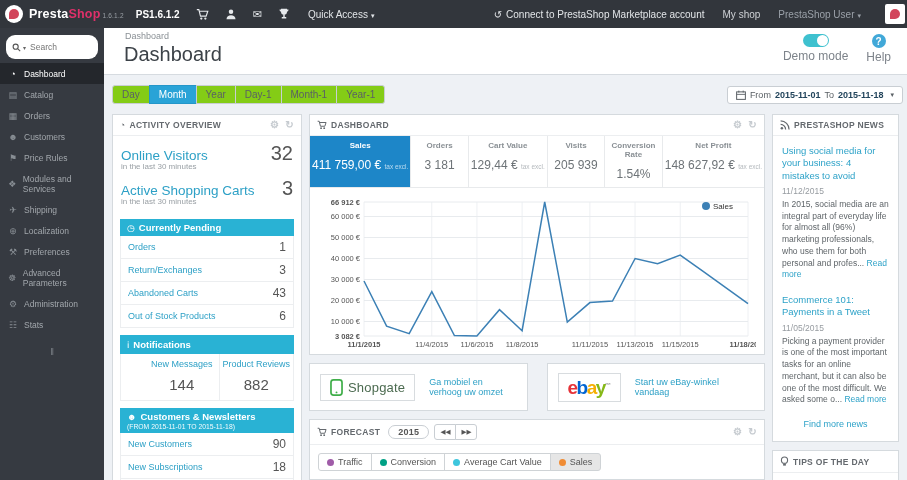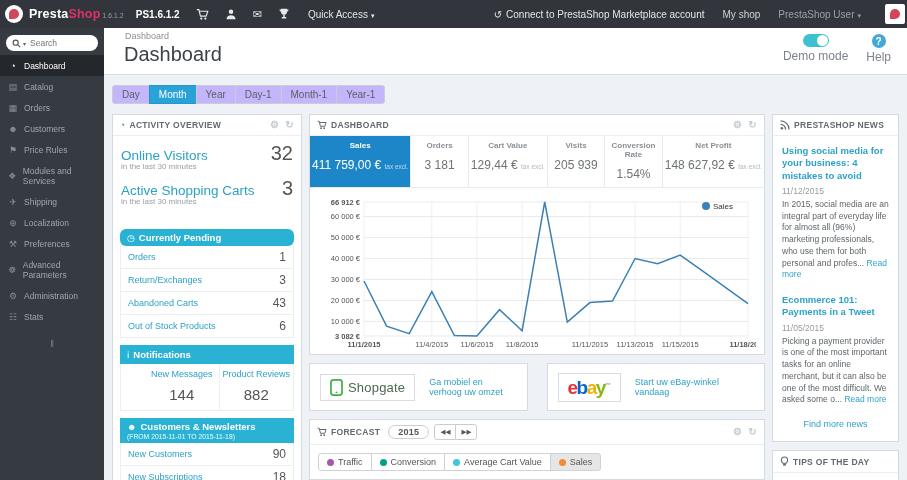--- a/index.html
+++ b/index.html
@@ -22,21 +22,21 @@
   .quick{margin-left:18px;color:#e2e5e8;}
   .tb-right{margin-left:auto;display:flex;align-items:center;gap:18px;}
   .mklink{display:flex;align-items:center;gap:4px;color:#e2e5e8;}
   .usermenu{color:#9aa0a8;}
   .avatar{width:20px;height:20px;background:#fff;border-radius:2px;display:flex;align-items:center;
           justify-content:center;margin-left:6px;margin-right:2px;}
   .avatar span{width:10px;height:10px;border-radius:50% 50% 50% 0;background:#d2455b;display:block;}
   .caret{font-size:7px;margin-left:3px;}
   
   .sidebar{position:absolute;left:0;top:28px;bottom:0;width:104px;background:#363a41;z-index:20;}
-  .search{margin:7px 6px 4px 6px;height:16px;background:#fff;border-radius:9px;display:flex;
+  .search{margin:7px 6px 4px 6px;height:24px;background:#fff;border-radius:9px;display:flex;
           align-items:center;padding:0 6px;gap:2px;}
   .search input{border:none;outline:none;width:52px;font-size:8.5px;background:transparent;
                 font-family:"Liberation Sans",sans-serif;color:#444;}
   .search .caret2{font-size:6px;color:#666;}
   .nav{list-style:none;margin:4px 0 0 0;padding:0;}
   .nav li{display:flex;align-items:center;gap:6px;padding:5.5px 8px;font-size:8.5px;color:#a2a7ac;cursor:pointer;}
   .nav li .nicon{width:10px;text-align:center;font-size:9px;color:#888e94;}
   .nav li.active{background:#24272c;color:#fff;}
   .nav li.active .nicon{color:#fff;}
   .collapse-btn{margin-top:12px;text-align:center;color:#7c8288;font-size:9px;cursor:pointer;}
@@ -49,21 +49,21 @@
   .hctl{display:flex;flex-direction:column;align-items:center;gap:2px;cursor:pointer;}
   .toggle{width:26px;height:13px;border-radius:7px;background:#3ec1cf;position:relative;}
   .toggle i{position:absolute;right:1px;top:1px;width:11px;height:11px;border-radius:50%;background:#fff;}
   .helpc{width:14px;height:14px;border-radius:50%;background:#41a8d8;color:#fff;font-size:10px;
          font-weight:bold;display:flex;align-items:center;justify-content:center;}
   .hlabel{font-size:12px;color:#7d838a;}
   
   .main{position:absolute;left:104px;top:74px;right:0;bottom:0;padding:11px 4px 0 8px;overflow:hidden;}
   .toolbar{display:flex;justify-content:space-between;align-items:center;margin-bottom:10px;}
   .btngroup{display:flex;}
-  .rbtn{border:1px solid #c9ced3;background:#c4b5fd;color:#5a6065;font-size:10px;padding:3px 9px;
+  .rbtn{border:1px solid #c9ced3;background:#84cc16;color:#5a6065;font-size:10px;padding:3px 9px;
         margin-left:-1px;cursor:pointer;font-family:"Liberation Sans",sans-serif;}
   .rbtn:first-child{border-radius:3px 0 0 3px;margin-left:0;}
   .rbtn:last-child{border-radius:0 3px 3px 0;}
   .rbtn.active{background:#29a3d7;border-color:#2496c9;color:#fff;}
   .datepick{display:flex;align-items:center;gap:4px;border:1px solid #c9ced3;background:#fff;
             border-radius:3px;padding:3px 8px;font-size:9px;color:#5a6065;cursor:pointer;}
   .datepick b{color:#23455c;}
   .cols{display:flex;gap:7px;align-items:flex-start;}
   .col-left{width:190px;flex:none;}
   .col-center{width:456px;flex:none;}
@@ -124,21 +124,21 @@
   .togglerow{padding:8px;display:flex;}
   .tgl{display:flex;align-items:center;gap:4px;border:1px solid #cfd3d6;background:#fff;
        padding:3px 8px;font-size:9px;color:#555;margin-left:-1px;cursor:pointer;}
   .tgl:first-child{margin-left:0;border-radius:3px 0 0 3px;}
   .tgl:last-child{border-radius:0 3px 3px 0;}
   .tgl.active{background:#e6e6e6;}
   .dot{width:7px;height:7px;border-radius:50%;display:inline-block;}
   
   .news-body{padding:9px 9px 6px 9px;}
   .article{margin-bottom:13px;}
-  .atitle{font-size:9.5px;font-weight:bold;color:#2da2c8;line-height:1.3;cursor:pointer;}
+  .atitle{font-size:9.5px;font-weight:normal;color:#2da2c8;line-height:1.3;cursor:pointer;}
   .adate{font-size:8.5px;color:#979ca1;margin:4px 0 3px 0;}
   .aexc{font-size:8.5px;color:#5f6569;line-height:1.38;}
   .rmore{color:#2da2c8;cursor:pointer;}
   .findmore{text-align:center;font-size:9px;color:#2da2c8;margin:8px 0 6px 0;cursor:pointer;}
   .tips-body{padding:9px;font-size:8.5px;color:#5f6569;line-height:1.38;}
 </style>
 </head>
 <body>
 
 <div class="app">
@@ -269,20 +269,35 @@
 
     <div class="toolbar">
       <div class="btngroup">
         <button class="rbtn">Day</button>
         <button class="rbtn active">Month</button>
         <button class="rbtn">Year</button>
         <button class="rbtn">Day-1</button>
         <button class="rbtn">Month-1</button>
         <button class="rbtn">Year-1</button>
       </div>
+      <div class="datepick">
+        <span style="display:flex;">
+          <svg width="10" height="10" viewBox="0 0 16 16">
+              <rect x="1" y="3" width="14" height="12" fill="none" stroke="#5a6065" stroke-width="1.6"></rect>
+              <line x1="1" y1="7" x2="15" y2="7" stroke="#5a6065" stroke-width="1.4"></line>
+              <line x1="4.5" y1="1" x2="4.5" y2="4" stroke="#5a6065" stroke-width="1.6"></line>
+              <line x1="11.5" y1="1" x2="11.5" y2="4" stroke="#5a6065" stroke-width="1.6"></line>
+            </svg>
+        </span>
+        <span>From</span>
+        <b>2015-11-01</b>
+        <span>To</span>
+        <b>2015-11-18</b>
+        <span class="caret">▾</span>
+      </div>
     </div>
 
     <div class="cols">
 
       <div class="col-left">
         <div class="panel">
           <div class="phead">
             <span class="picon">◔</span>
             <span>ACTIVITY OVERVIEW</span>
             <span class="sp"></span>
@@ -294,21 +309,21 @@
             <span class="sv">32</span>
           </div>
           <div class="ssub">in the last 30 minutes</div>
           <div class="stat">
             <span class="sl">Active Shopping Carts</span>
             <span class="sv">3</span>
           </div>
           <div class="ssub">in the last 30 minutes</div>
 
           <div class="inner">
-            <div class="bar" style="margin-top:16px;border-radius:6px;"><span class="bic">◷</span><span>Currently Pending</span></div>
+            <div class="bar" style="margin-top:6px;"><span class="bic">◷</span><span>Currently Pending</span></div>
             <div class="trow">
                 <span class="tl">Orders</span>
                 <span class="tv">1</span>
               </div>
             <div class="trow">
                 <span class="tl">Return/Exchanges</span>
                 <span class="tv">3</span>
               </div>
             <div class="trow">
                 <span class="tl">Abandoned Carts</span>

